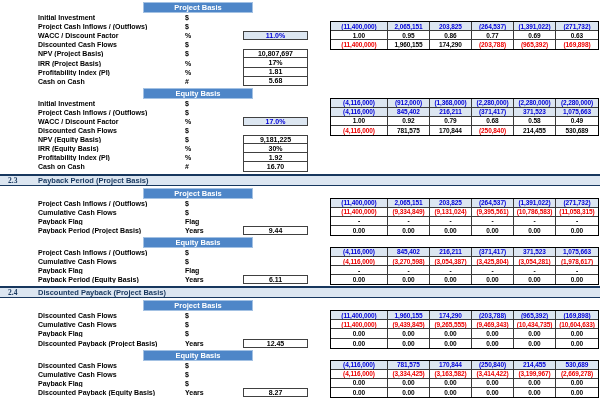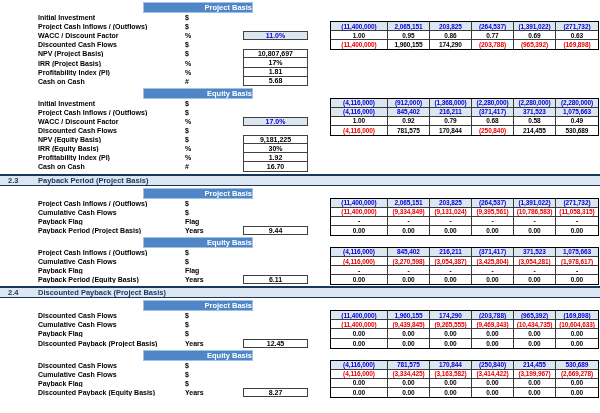--- a/index.html
+++ b/index.html
@@ -20,27 +20,27 @@
   }
   .sheet{padding-top:2px;}
   .sec-header{
     height:12px;box-sizing:border-box;margin:2px 0;
     background:var(--section-header-bg);
     border-top:2px solid var(--section-header-text);
     border-bottom:1px solid var(--section-header-text);
     color:var(--section-header-text);
     display:flex;align-items:center;font-size:7.5px;
   }
-  .sec-num{margin-left:8px;width:30px;}
+  .sec-num{margin-left:8px;width:30px;font-family:Liberation Serif, serif;}
   .sec-title{white-space:nowrap;}
   .block{position:relative;margin-bottom:2px;}
   .bar{
     margin-left:143px;width:110px;height:11px;box-sizing:border-box;
     background:var(--basis-bar-fill);border:1px solid var(--basis-bar-border);
-    color:#fff;font-size:7.5px;text-align:right;line-height:9px;white-space:nowrap;
+    color:#fff;font-size:7.5px;text-align:center;line-height:9px;white-space:nowrap;
   }
   .row{height:9.1px;display:flex;align-items:center;font-size:7px;color:#000;}
   .lbl{margin-left:38px;width:147px;white-space:nowrap;overflow:hidden;}
   .unit{width:58px;}
   .slot{width:65px;height:9.1px;position:relative;display:block;}
   .box{
     position:absolute;left:0;right:0;top:0;bottom:0;box-sizing:border-box;
     border:1px solid #404040;background:#fff;color:#000;
     display:flex;align-items:center;justify-content:center;font-size:7px;
   }

